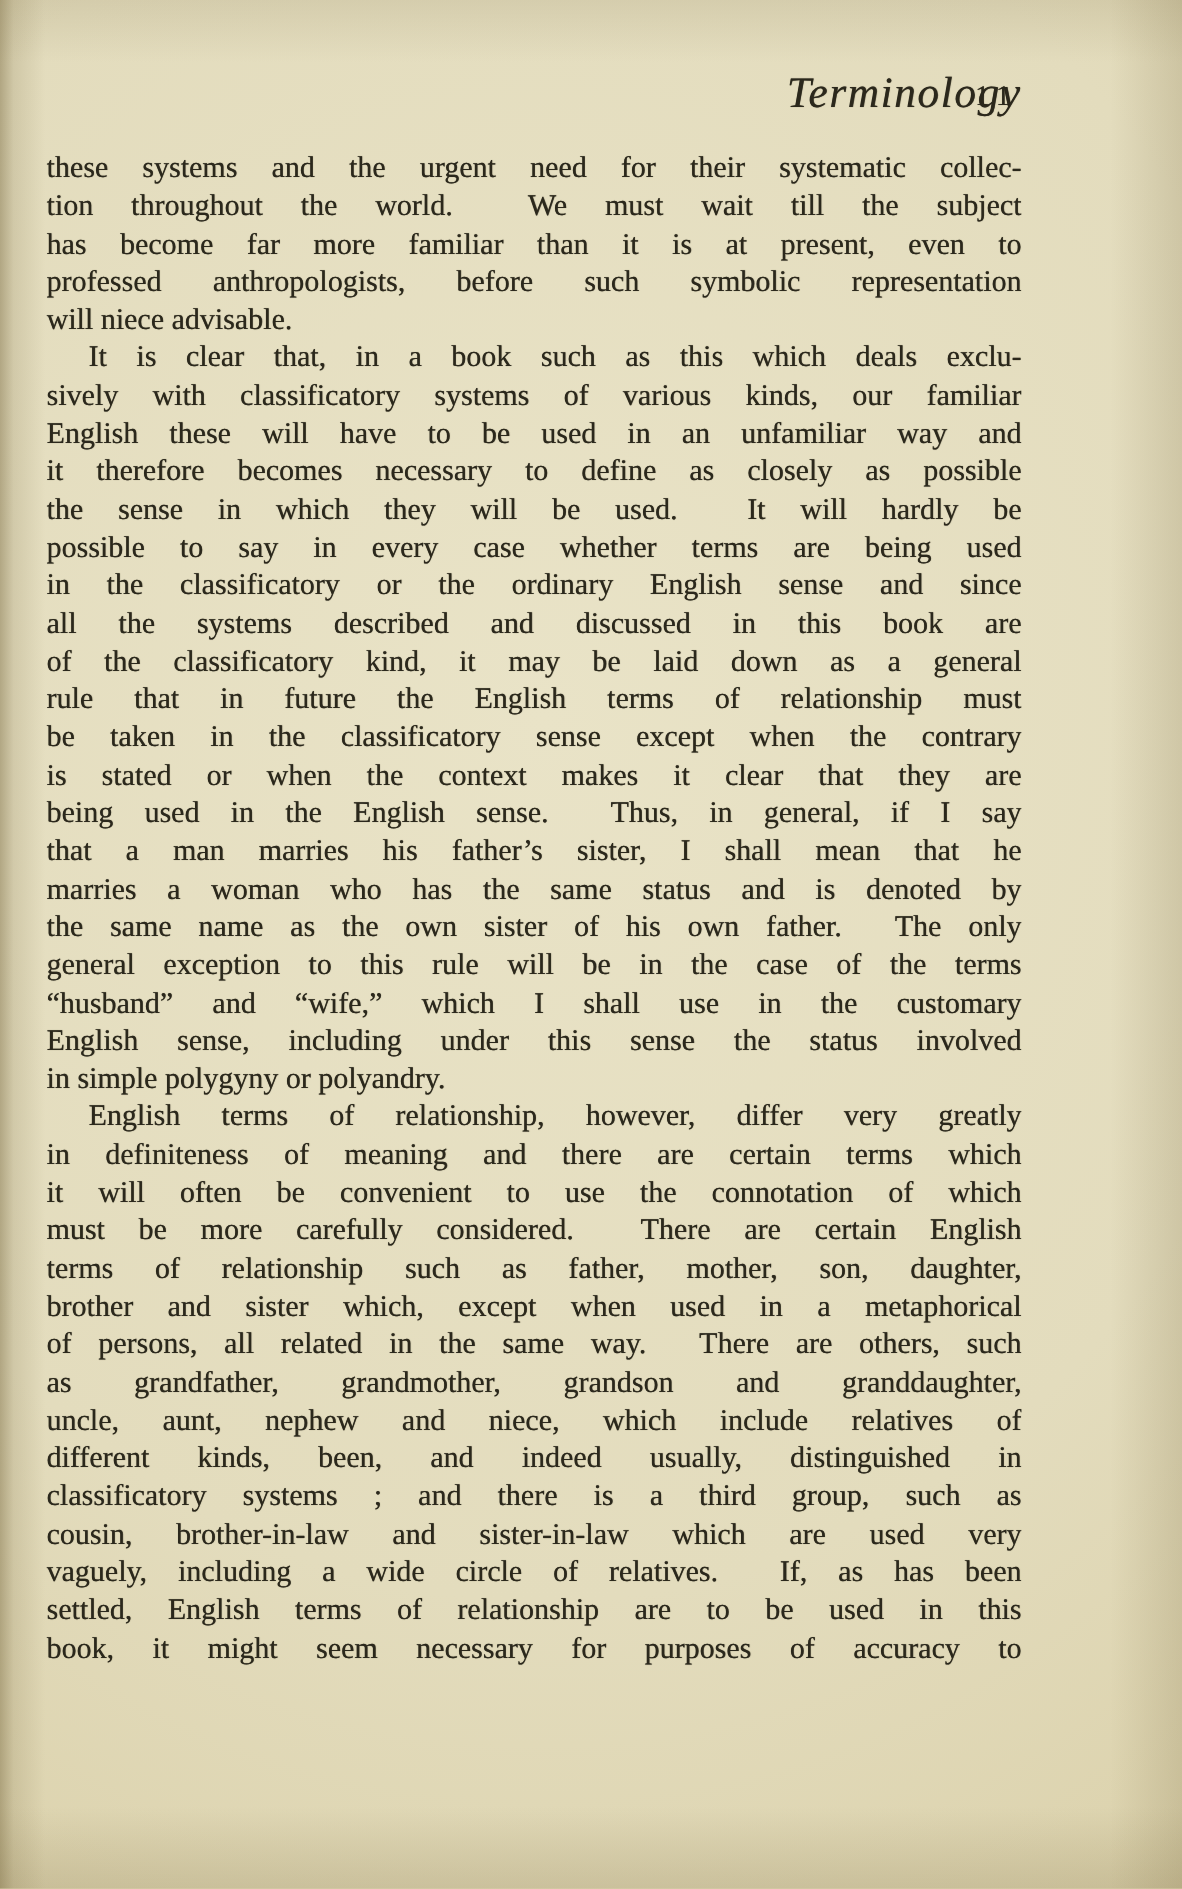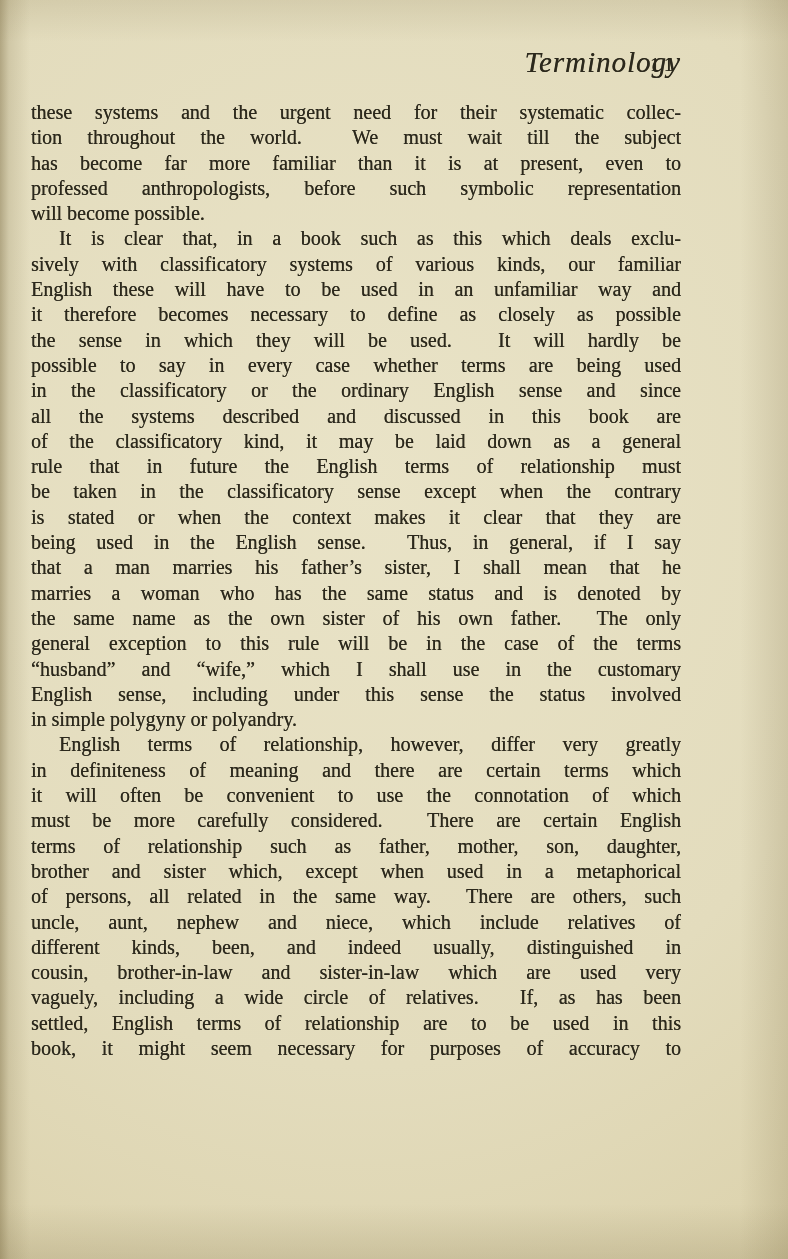--- a/index.html
+++ b/index.html
@@ -46,21 +46,21 @@
 <body>
 
 <div class="page">
   <div class="running-head">Terminology</div>
   <div class="page-number">11</div>
   <div class="body-text">
       <div class="text-line">these systems and the urgent need for their systematic collec-</div>
       <div class="text-line">tion throughout the world.  We must wait till the subject</div>
       <div class="text-line">has become far more familiar than it is at present, even to</div>
       <div class="text-line">professed anthropologists, before such symbolic representation</div>
-      <div class="text-line para-end">will become possible.</div>
+      <div class="text-line para-end">will niece advisable.</div>
       <div class="text-line indent">It is clear that, in a book such as this which deals exclu-</div>
       <div class="text-line">sively with classificatory systems of various kinds, our familiar</div>
       <div class="text-line">English these will have to be used in an unfamiliar way and</div>
       <div class="text-line">it therefore becomes necessary to define as closely as possible</div>
       <div class="text-line">the sense in which they will be used.  It will hardly be</div>
       <div class="text-line">possible to say in every case whether terms are being used</div>
       <div class="text-line">in the classificatory or the ordinary English sense and since</div>
       <div class="text-line">all the systems described and discussed in this book are</div>
       <div class="text-line">of the classificatory kind, it may be laid down as a general</div>
       <div class="text-line">rule that in future the English terms of relationship must</div>
@@ -74,20 +74,22 @@
       <div class="text-line">“husband” and “wife,” which I shall use in the customary</div>
       <div class="text-line">English sense, including under this sense the status involved</div>
       <div class="text-line para-end">in simple polygyny or polyandry.</div>
       <div class="text-line indent">English terms of relationship, however, differ very greatly</div>
       <div class="text-line">in definiteness of meaning and there are certain terms which</div>
       <div class="text-line">it will often be convenient to use the connotation of which</div>
       <div class="text-line">must be more carefully considered.  There are certain English</div>
       <div class="text-line">terms of relationship such as father, mother, son, daughter,</div>
       <div class="text-line">brother and sister which, except when used in a metaphorical</div>
       <div class="text-line">of persons, all related in the same way.  There are others, such</div>
+      <div class="text-line">as grandfather, grandmother, grandson and granddaughter,</div>
       <div class="text-line">uncle, aunt, nephew and niece, which include relatives of</div>
       <div class="text-line">different kinds, been, and indeed usually, distinguished in</div>
+      <div class="text-line">classificatory systems ; and there is a third group, such as</div>
       <div class="text-line">cousin, brother-in-law and sister-in-law which are used very</div>
       <div class="text-line">vaguely, including a wide circle of relatives.  If, as has been</div>
       <div class="text-line">settled, English terms of relationship are to be used in this</div>
       <div class="text-line">book, it might seem necessary for purposes of accuracy to</div>
     </div>
 </div>
 
 </body></html>

